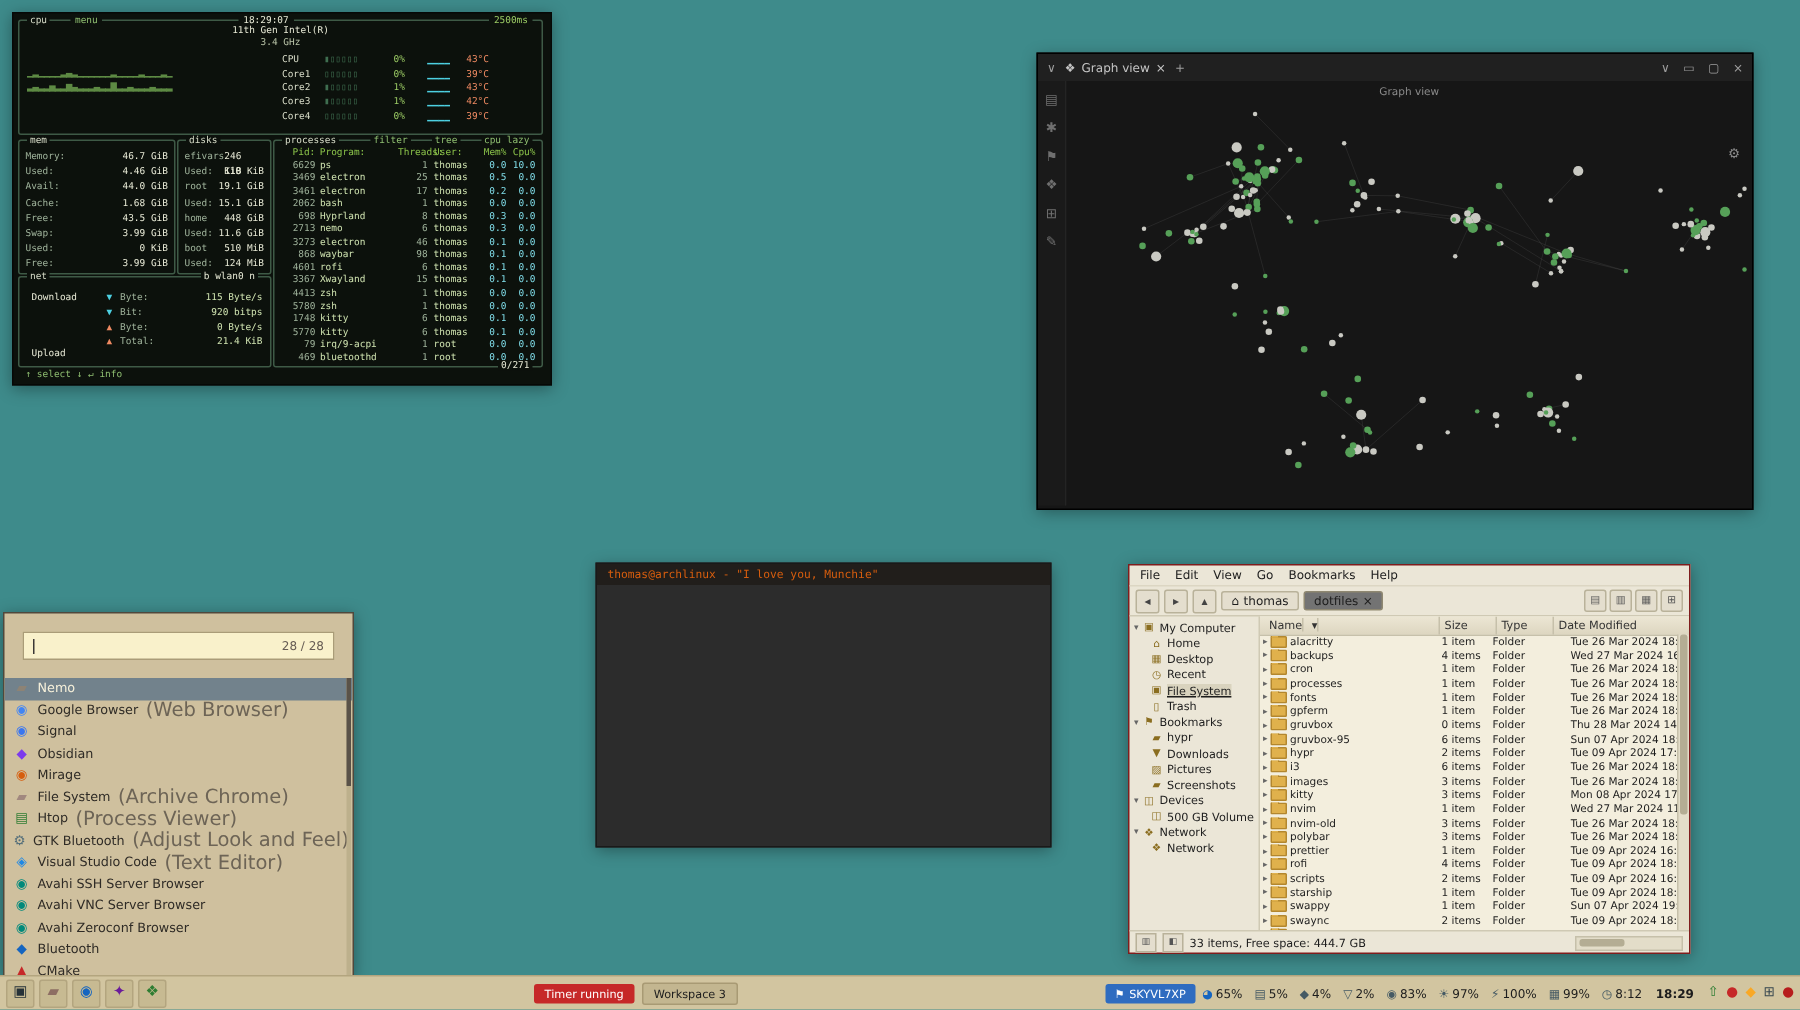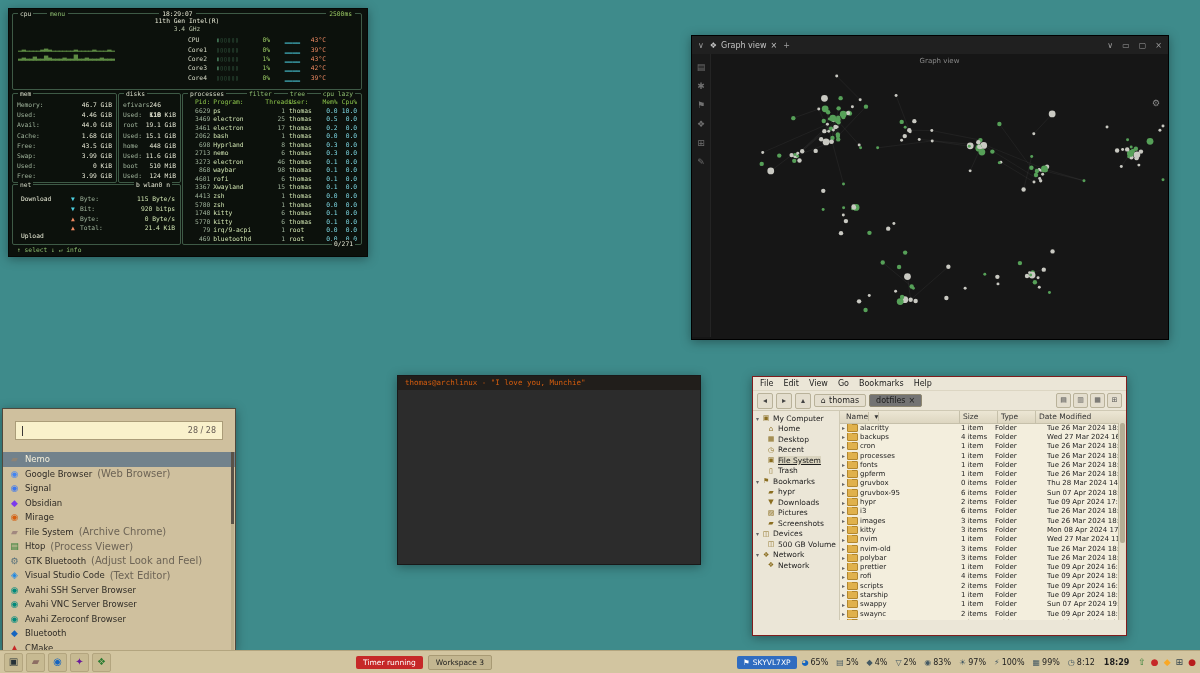--- a/index.html
+++ b/index.html
@@ -74,21 +74,21 @@
 
   
   #rofi{left:2px;top:408px;width:232px;height:241px;background:#cfc09e;border:1px solid #50483c;}
   .rofi-search{margin:12px;height:17px;background:#f9f1cb;border:1px solid #aa9c78;display:flex;align-items:center;padding:0 6px;}
   .rofi-cursor{width:1px;height:10px;background:#3c3836;}
   .rofi-count{margin-left:auto;color:#665c54;font-size:8px;}
   .rofi-list{position:relative;height:218px;overflow:hidden;}
   .rofi-row{display:flex;align-items:center;height:14.5px;padding:0 6px;gap:5px;}
   .rofi-row .app-icon{width:11px;font-size:9px;text-align:center;}
   .rofi-label{font-size:8.5px;color:#2f2b26;white-space:nowrap;}
-  .rofi-desc{font-size:10px;color:#6d6456;white-space:nowrap;}
+  .rofi-desc{font-size:13px;color:#6d6456;white-space:nowrap;}
   .rofi-row.sel{background:#72828c;}
   .rofi-row.sel .rofi-label{color:#f6f0da;}
   .rofi-scroll{position:absolute;right:1px;top:0;width:3px;height:100%;background:#bdb08c;}
   .rofi-thumb{position:absolute;top:0;width:3px;height:72px;background:#5a5248;}
 
   
   #fm{left:752px;top:376px;width:373px;height:258px;background:#ebe6d7;border:1px solid #7f1d1d;color:#1d1d1d;}
   .fm-menubar{height:13px;display:flex;gap:10px;align-items:center;padding:0 7px;font-size:8px;border-bottom:1px solid #dcd6c3;}
   .fm-toolbar{height:19px;display:flex;align-items:center;gap:3px;padding:0 4px;border-bottom:1px solid #cfc9b4;}
   .fm-navbtn{width:14px;height:14px;border:1px solid #b9b29a;background:#e4dece;font-size:8px;line-height:13px;text-align:center;color:#444;border-radius:2px;}
@@ -1177,20 +1177,28 @@
               <span class="cell-size">1 item</span>
               <span class="cell-type">Folder</span>
               <span class="cell-date">Tue 26 Mar 2024 18:04:02 GMT</span>
             </div>
           </div>
         <div class="fm-vscroll">
             <div class="fm-vthumb"></div>
           </div>
       </div>
     </div>
+    <div class="fm-status">
+      <span class="fm-statbtn">▥</span>
+      <span class="fm-statbtn">◧</span>
+      <span class="fm-statustext">33 items, Free space: 444.7 GB</span>
+      <span class="fm-hscroll">
+          <span class="fm-hthumb"></span>
+        </span>
+    </div>
   </div>
 
   <div id="panel">
     <span style="display:flex;gap:3px;">
 
     <span class="pn-shortcut" style="color: rgb(38, 50, 56);">▣</span>
         <span class="pn-shortcut" style="color: rgb(141, 110, 99);">▰</span>
         <span class="pn-shortcut" style="color: rgb(21, 101, 192);">◉</span>
         <span class="pn-shortcut" style="color: rgb(106, 27, 154);">✦</span>
         <span class="pn-shortcut" style="color: rgb(46, 125, 50);">❖</span>

